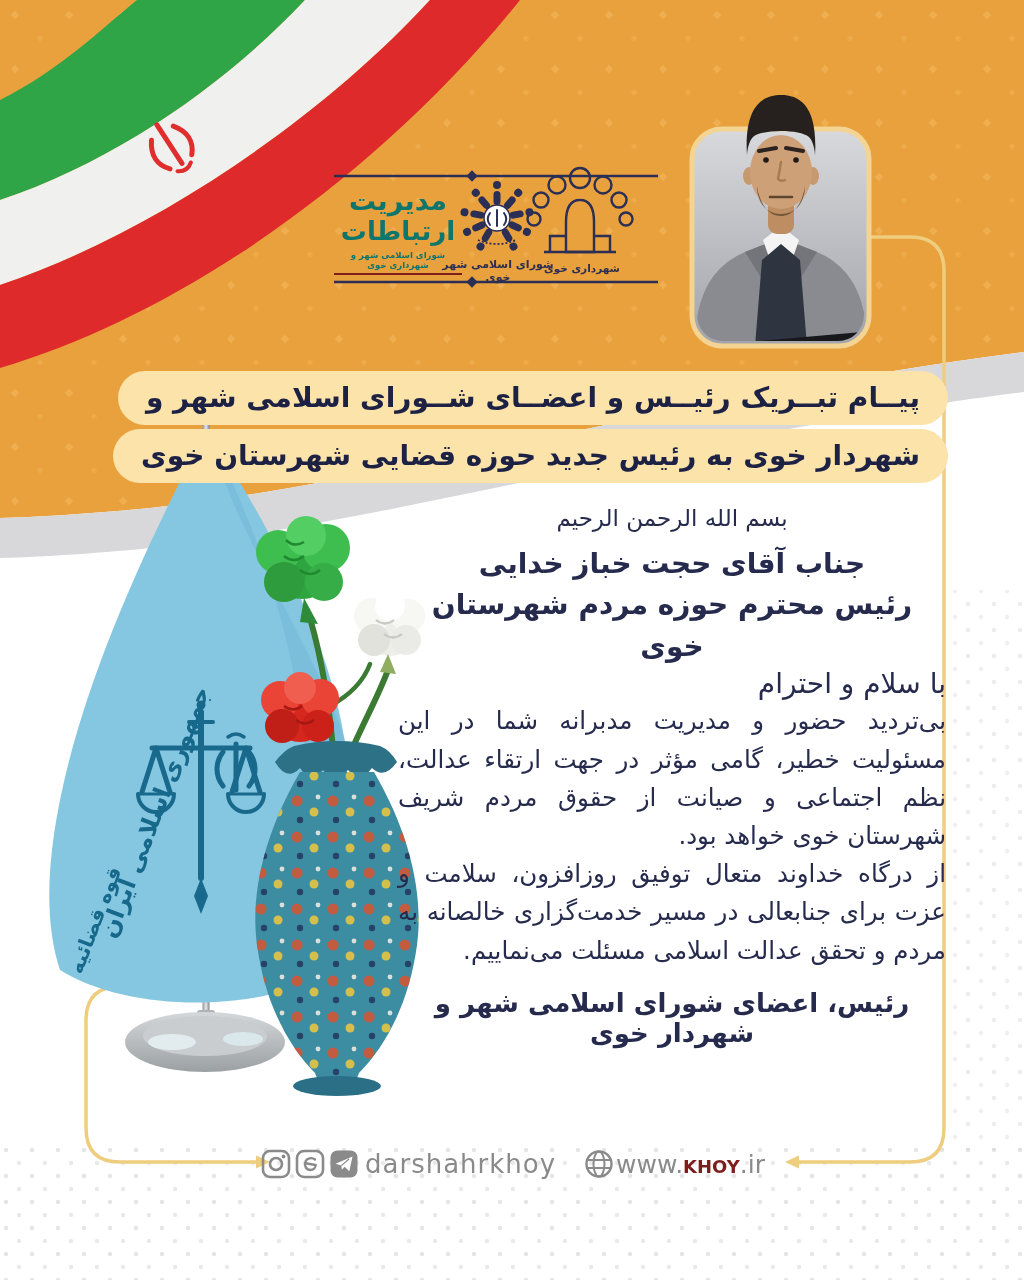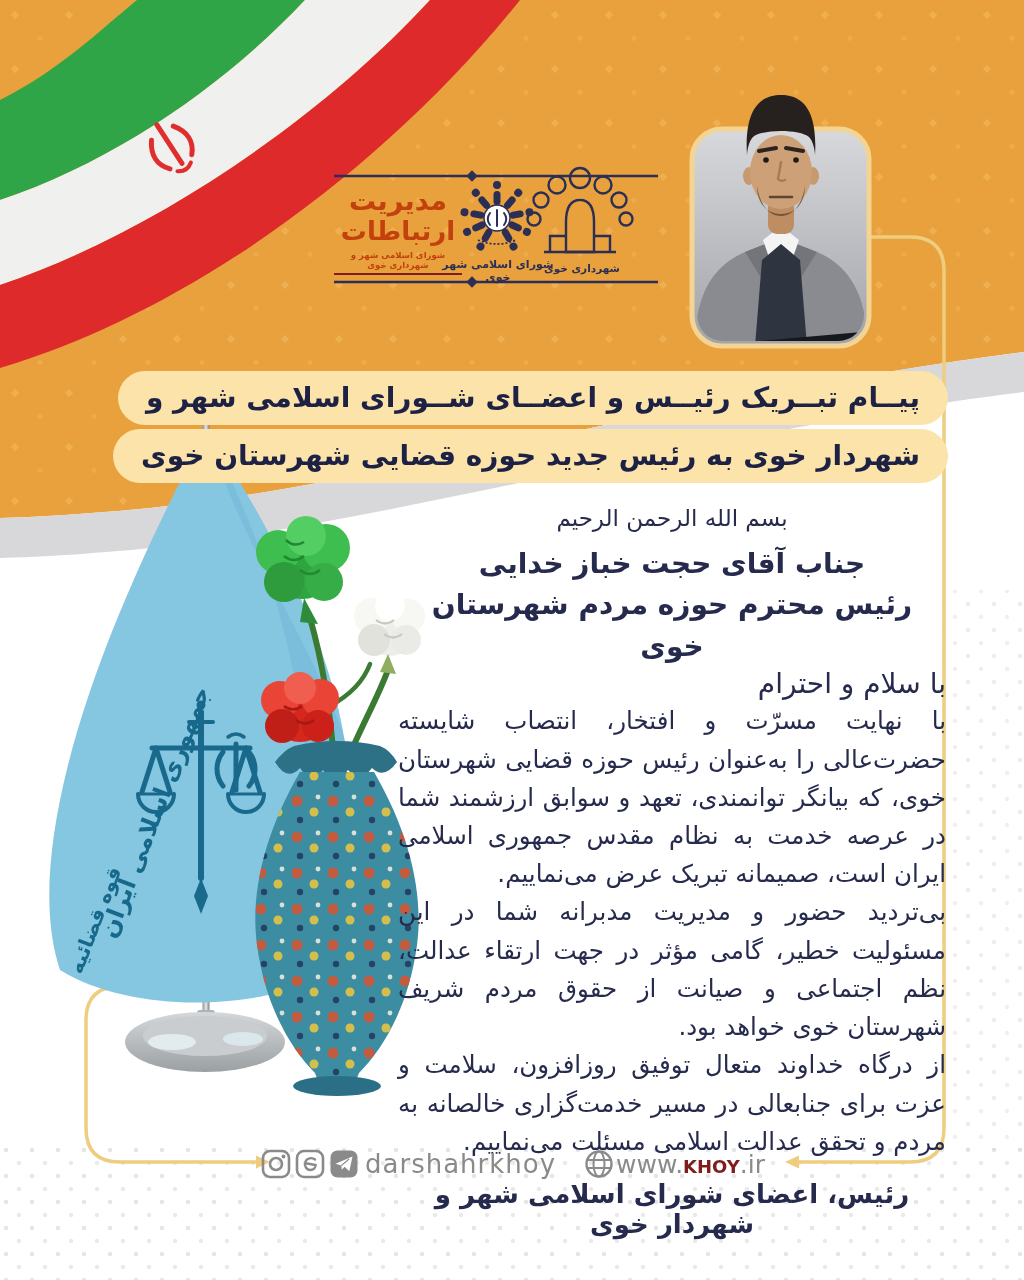--- a/index.html
+++ b/index.html
@@ -4,21 +4,21 @@
 <style>
   html,body{margin:0;padding:0;background:#ffffff;}
   .poster{
     position:relative;width:1024px;height:1280px;overflow:hidden;
     background:#ffffff;
     font-family:"DejaVu Sans","Liberation Sans",sans-serif;
   }
   .bg-svg{position:absolute;left:0;top:0;width:1024px;height:1280px;}
 
   
-  .brand{position:absolute;left:334px;top:186px;width:128px;text-align:center;color:#c2410c;direction:rtl;}
+  .brand{position:absolute;left:334px;top:186px;width:128px;text-align:center;color:#0f766e;direction:rtl;}
   .brand .l1{font-size:27px;font-weight:bold;letter-spacing:2px;line-height:30px;}
   .brand .l2{font-size:26px;font-weight:bold;letter-spacing:1px;line-height:30px;}
   .brand .sub{display:inline-block;font-size:8.5px;font-weight:bold;margin-top:4px;padding-bottom:3px;border-bottom:2px solid #7f1d1d;}
   .logo-label{position:absolute;color:#2B2E55;font-weight:bold;text-align:center;direction:rtl;}
   .council-label{left:442px;top:258px;width:112px;font-size:11px;}
   .municipality-label{left:544px;top:262px;width:76px;font-size:10.5px;}
 
   
   .pill{
     position:absolute;right:76px;height:54px;line-height:54px;
@@ -311,21 +311,20 @@
   <div class="logo-label municipality-label">شهرداری خوی</div>
 
   <div class="pill pill2">شهردار خوی به رئیس جدید حوزه قضایی شهرستان خوی</div>
   <div class="pill pill1">پیــام تبــریک رئیــس و اعضــای شــورای اسلامی شهر و</div>
 
   <div class="message" dir="rtl">
     <p class="bismillah">بسم الله الرحمن الرحیم</p>
     <p class="addressee">جناب آقای حجت خباز خدایی</p>
     <p class="addressee">رئیس محترم حوزه مردم شهرستان خوی</p>
     <p class="salutation">با سلام و احترام</p>
-    <p class="body-p">با نهایت مسرّت و افتخار، انتصاب شایسته حضرت‌عالی را به‌عنوان رئیس حوزه قضایی شهرستان خوی، که بیانگر توانمندی، تعهد و سوابق ارزشمند شما در عرصه خدمت به نظام مقدس جمهوری اسلامی ایران است، صمیمانه تبریک عرض می‌نماییم.</p>
     <p class="body-p">بی‌تردید حضور و مدیریت مدبرانه شما در این مسئولیت خطیر، گامی مؤثر در جهت ارتقاء عدالت، نظم اجتماعی و صیانت از حقوق مردم شریف شهرستان خوی خواهد بود.</p>
     <p class="body-p">از درگاه خداوند متعال توفیق روزافزون، سلامت و عزت برای جنابعالی در مسیر خدمت‌گزاری خالصانه به مردم و تحقق عدالت اسلامی مسئلت می‌نماییم.</p>
     <p class="signature">رئیس، اعضای شورای اسلامی شهر و شهردار خوی</p>
   </div>
 
   <div class="flag-label flag-label-1">جمهوری اسلامی ایران</div>
   <div class="flag-label flag-label-2">قوه قضائیه</div>
 
   <div class="footer">
     <svg class="icon" width="34" height="34" viewBox="0 0 34 34">

